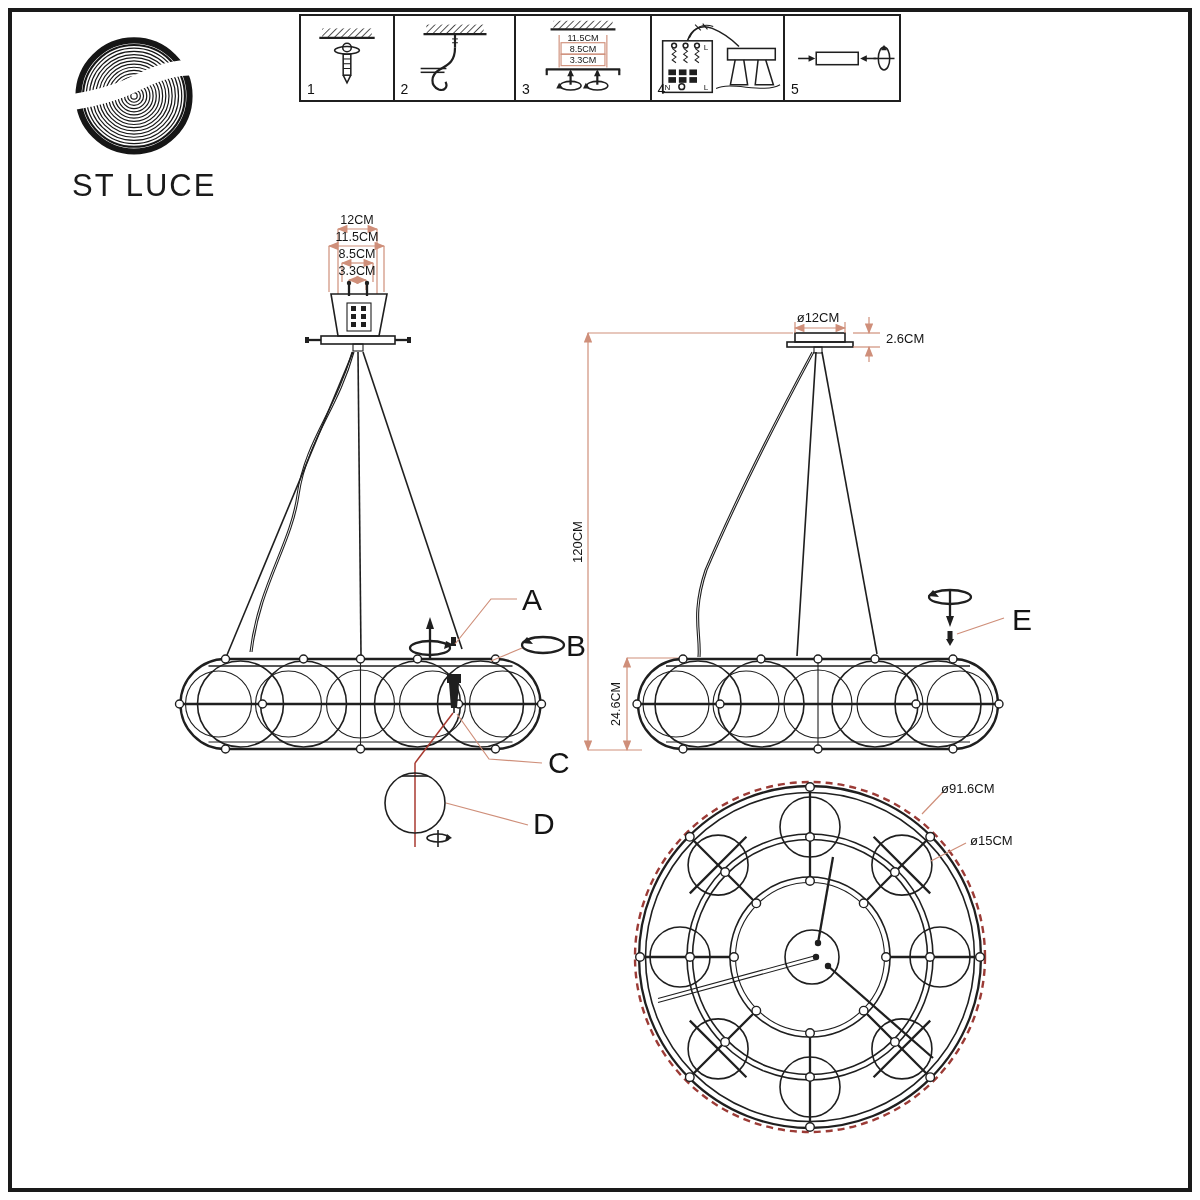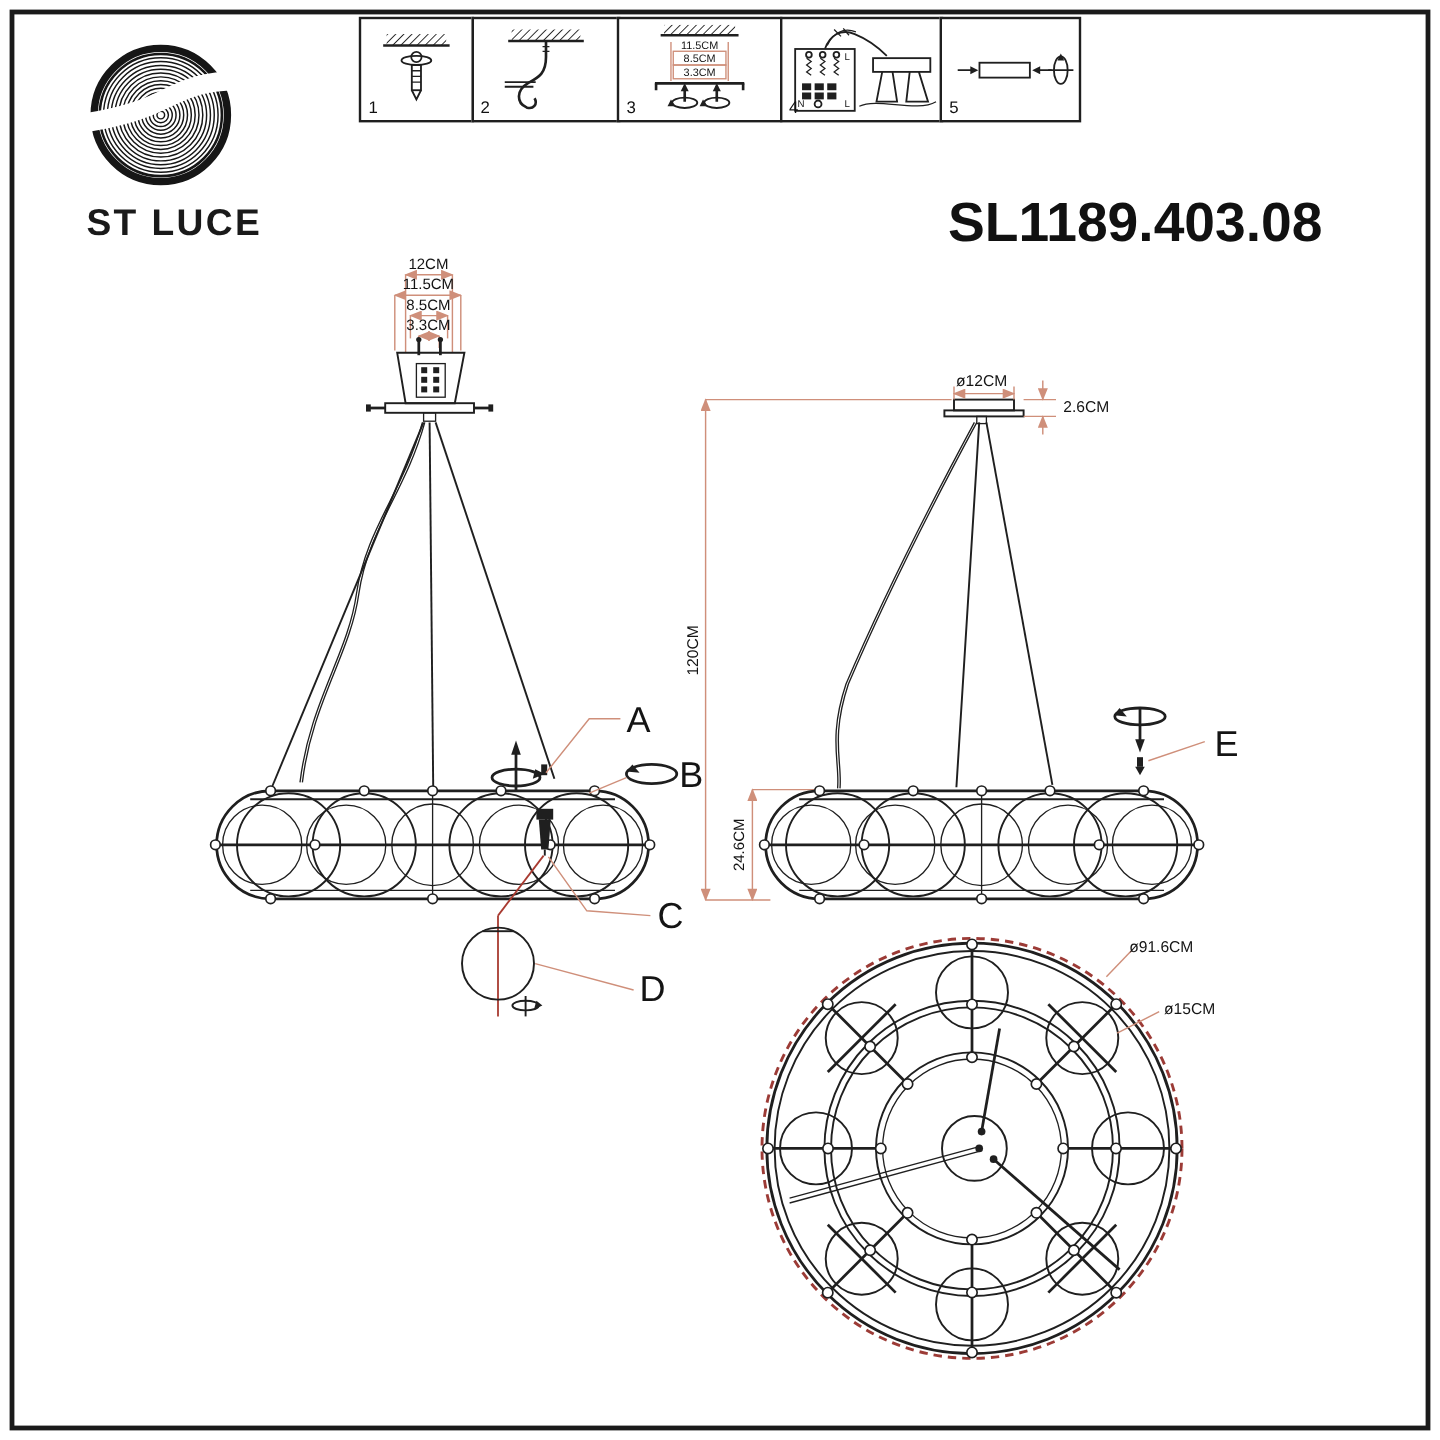--- a/index.html
+++ b/index.html
@@ -1,21 +1,21 @@
 <!DOCTYPE html>
 <html><head>
 <meta charset="utf-8">
 <style>
   html,body{margin:0;padding:0;background:#fff;}
   .sheet{position:relative;width:1200px;height:1200px;background:#fff;overflow:hidden;
          font-family:"Liberation Sans",sans-serif;}
   .frame{position:absolute;inset:8px;border:4px solid #1a1a1a;pointer-events:none;}
   
   .logo{position:absolute;left:64px;top:28px;width:140px;height:140px;}
-  .brand{position:absolute;left:72px;top:168px;font-size:31px;font-weight:bold;
+  .brand{position:absolute;left:72px;top:168px;font-size:31px;font-weight:normal;
          letter-spacing:2px;color:#1a1a1a;}
   
   .model{position:absolute;left:790px;top:158px;font-size:46px;font-weight:bold;
          color:#111;letter-spacing:0px;}
   
   .steps{position:absolute;left:299px;top:14px;display:flex;}
   .step{position:relative;height:88px;background:#fff;border:2.5px solid #1f1f1f;box-sizing:border-box;}
   .step+.step{margin-left:-2.5px;}
   .stepnum{position:absolute;left:6px;bottom:3px;font-size:14px;color:#111;}
   .step svg{display:block;width:100%;height:100%;}
@@ -62,21 +62,20 @@
       <circle cx="66" cy="64" r="48" stroke-width="2"></circle>
         <circle cx="66" cy="64" r="51" stroke-width="3"></circle>
       <circle cx="66" cy="64" r="53.5" stroke-width="3.5"></circle>
     </g>
     <path d="M-8,72 C28,68 50,61 66,53 C84,44 104,34 140,38" stroke="#fff" stroke-width="15" fill="none"></path>
     <path d="M142,30 Q100,22 76,-8 L142,-8 Z" fill="#fff"></path>
     <path d="M-10,100 Q32,108 56,138 L-10,138 Z" fill="#fff"></path>
   </svg>
   <div class="brand">ST LUCE</div>
 
-  <div class="model">SL1189.403.08</div>
 
   <div class="steps">
     <div class="step" style="width:96px">
       <svg viewBox="0 0 96 88">
         <rect x="22" y="13" width="52" height="10" fill="url(#hatch)"></rect>
         <line class="ln ln2" x1="19" y1="23" x2="77" y2="23"></line>
         <ellipse class="ln" cx="48" cy="36" rx="13" ry="4"></ellipse>
         <circle class="ln" cx="48" cy="33" r="4.5"></circle>
         <rect class="ln" x="44" y="40" width="8" height="22"></rect>
         <line class="ln thin" x1="44" y1="45" x2="52" y2="45"></line>

